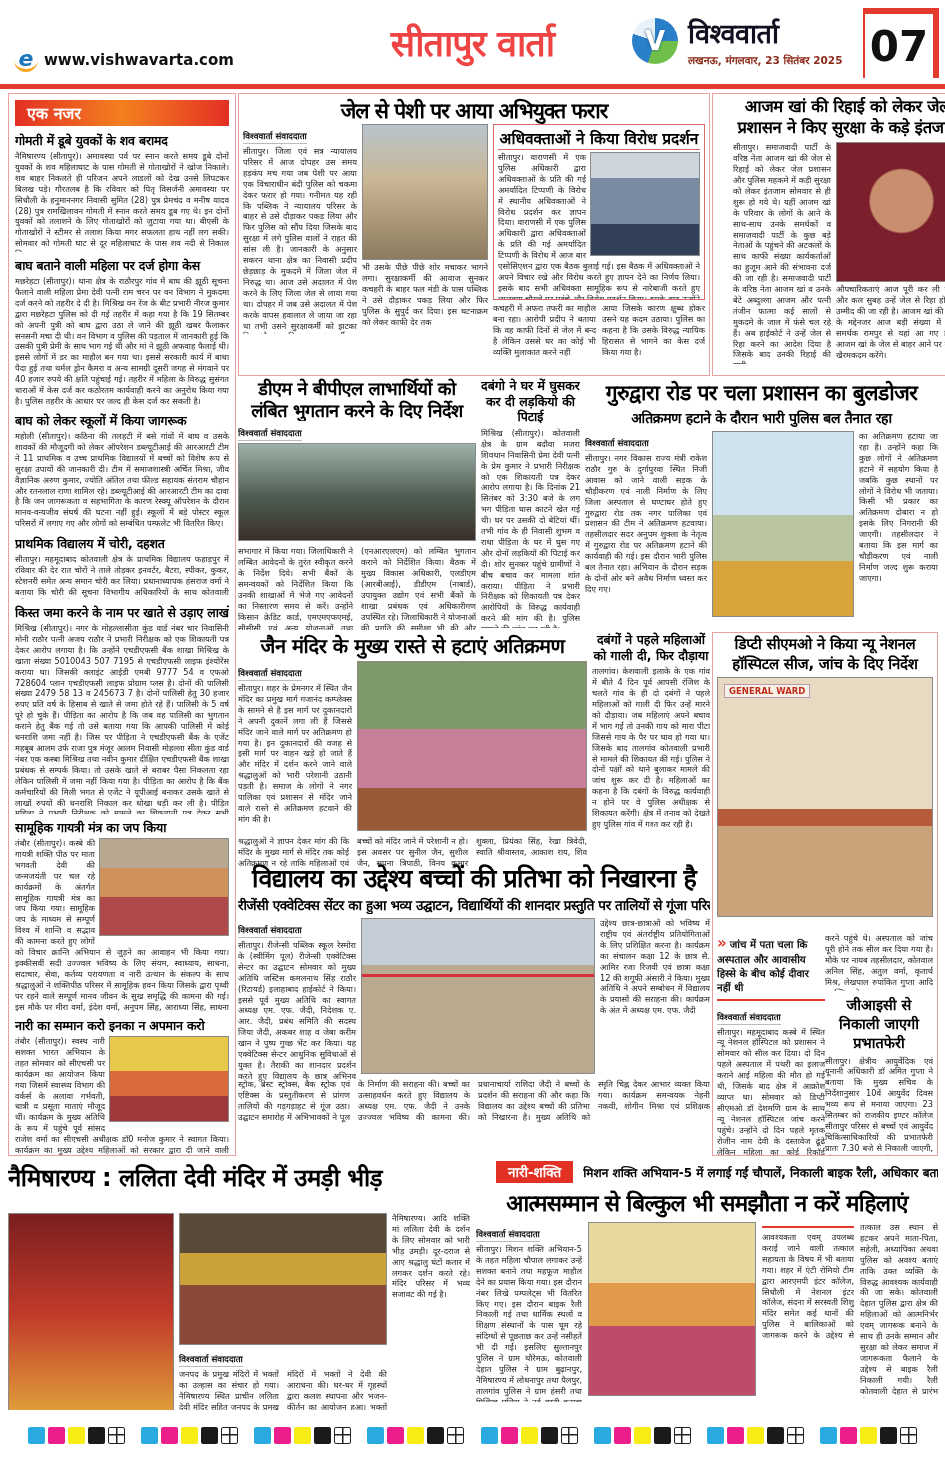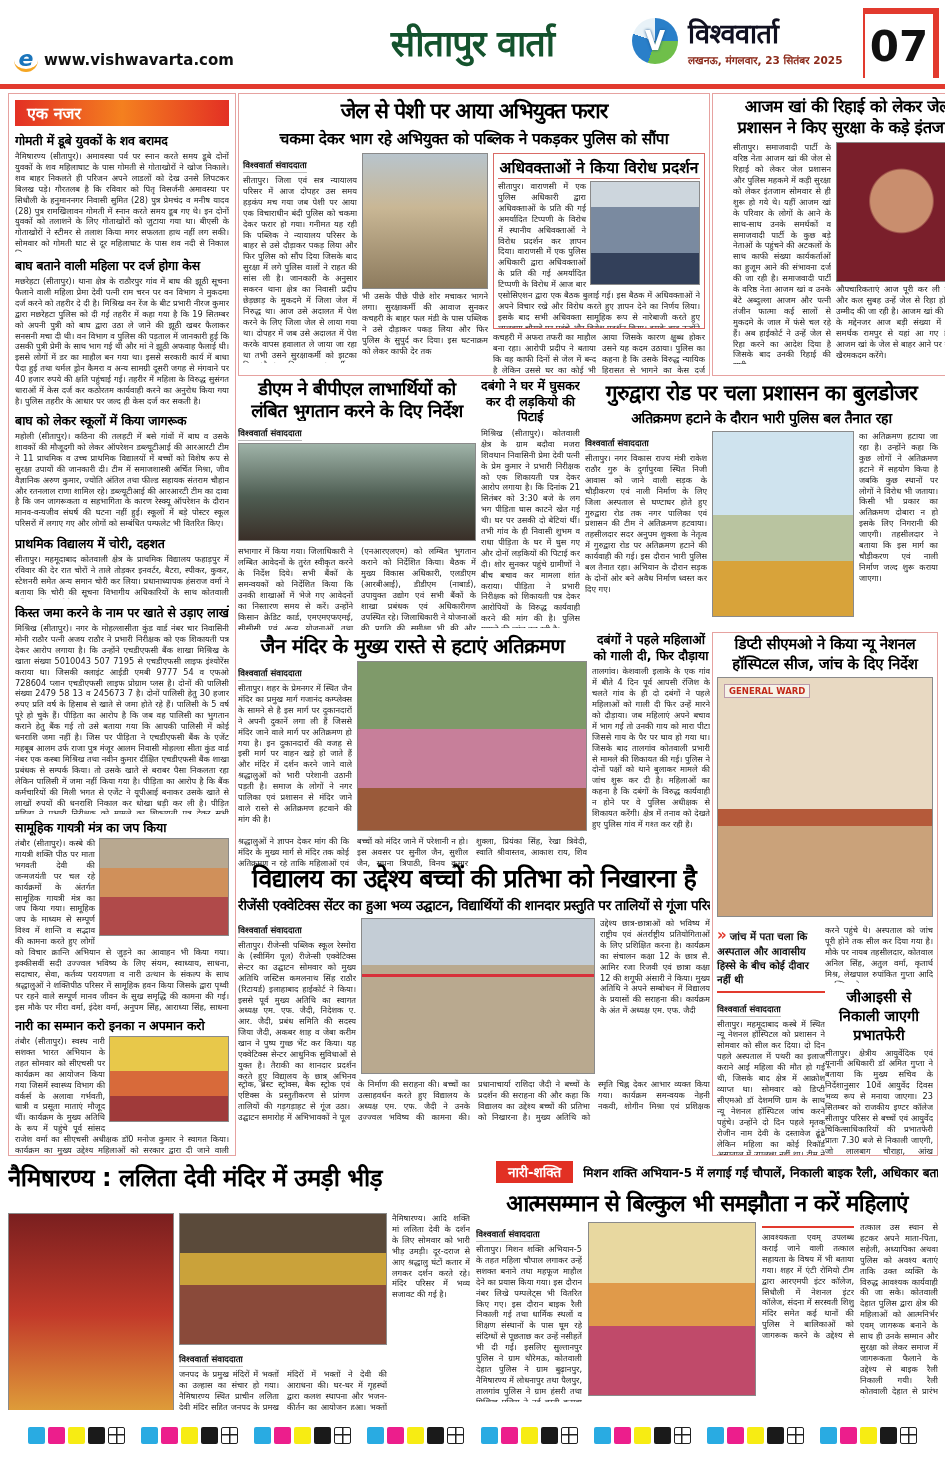--- a/index.html
+++ b/index.html
@@ -5,21 +5,21 @@
   * { margin:0; padding:0; box-sizing:border-box; }
   html,body { background:#e9e9e9; }
   body { font-family:"DejaVu Sans", sans-serif; }
   .page { position:relative; width:945px; height:1474px; background:#fff; margin:0 auto; overflow:hidden; }
 
   
   .masthead { position:absolute; left:0; top:0; width:945px; height:84px; }
   .web { position:absolute; left:14px; top:48px; display:flex; align-items:center; gap:6px; }
   .ie-icon { display:inline-block; width:24px; height:24px; border-radius:50%; color:#1b75bb; font-weight:bold; font-size:22px; line-height:22px; text-align:center; border-bottom:3px solid #f5a623; font-style:italic; }
   .web-url { font-size:15px; font-weight:bold; color:#111; }
-  .section-title { position:absolute; left:300px; top:18px; width:345px; text-align:center; font-size:36px; font-weight:bold; color:#14532d; letter-spacing:-1px; }
+  .section-title { position:absolute; left:300px; top:18px; width:345px; text-align:center; font-size:36px; font-weight:bold; color:#ef4444; letter-spacing:-1px; }
   .brand-wrap { position:absolute; left:632px; top:14px; display:flex; gap:10px; align-items:center; }
   .vv-logo { width:46px; height:46px; border-radius:50%; background:conic-gradient(#2a7fc9 0 25%, #6fbf4a 25% 55%, #2a7fc9 55% 80%, #e8f2f8 80%); color:#fff; font-weight:bold; font-size:26px; display:flex; align-items:center; justify-content:center; text-shadow:0 0 3px #14508a; }
   .brand-name { font-size:27px; font-weight:bold; color:#101020; letter-spacing:-0.5px; }
   .edition { font-size:10.5px; font-weight:bold; color:#8c2a1a; margin-top:2px; }
   .pagenum-box { position:absolute; right:6px; top:8px; width:76px; height:70px; border-top:6px solid #e23a2e; border-right:6px solid #e23a2e; border-left:2px solid #e23a2e; display:flex; align-items:center; justify-content:center; font-size:42px; font-weight:bold; color:#111; }
   .mast-rule { position:absolute; left:0; top:84px; width:945px; height:5px; background:#e23a2e; }
 
   
   .abs { position:absolute; overflow:hidden; }
   .box-red { border:1px solid #e6a2a0; }
@@ -165,21 +165,20 @@
       <div class="og-hl">नारी का सम्मान करो इनका न अपमान करो</div>
       <div class="body">
         <span class="ph ph-nari2"></span>
         <span>तंबौर (सीतापुर)। स्वस्थ नारी सशक्त भारत अभियान के तहत सोमवार को सीएचसी पर कार्यक्रम का आयोजन किया गया जिसमें स्वास्थ्य विभाग की वर्कर्स के अलावा गर्भवती, धात्री व प्रसूता माताएं मौजूद थीं। कार्यक्रम के मुख्य अतिथि के रूप में पहुंचे पूर्व सांसद राजेश वर्मा का सीएचसी अधीक्षक डॉ0 मनोज कुमार ने स्वागत किया। कार्यक्रम का मुख्य उद्देश्य महिलाओं को सरकार द्वारा दी जाने वाली स्वास्थ्य योजनाओं की जानकारी देना था। सीएचसी अधीक्षक डॉ0 मनोज कुमार ने बताया कि आज के कार्यक्रम में प्रसूता सात माताओं के नवजात बच्चों को नए कपड़े, डायरिया से पीड़ित दस रोगियों को पोषण पोटली तथा दस आयुष्मान लाभार्थियों को कार्ड वितरित किए गए। इस मौके पर डॉ0 पूजा सिंह, डॉ0 पी के सिंह, डॉ0 राकेश श्रीवास्तव, डॉ0 अरशद, डॉ0 दिनेश त्रिपाठी, डॉ0 रविंदर, जयकुमार वर्मा, राजकिशोर कनौजिया सहित सभी स्वास्थ्य कर्मचारी मौजूद थे।</span>
       </div>
     </div>
   </div>
 
   <div class="abs lead box-red">
     <div class="lead-hl">जेल से पेशी पर आया अभियुक्त फरार</div>
-    <div class="lead-sub">चकमा देकर भाग रहे अभियुक्त को पब्लिक ने पकड़कर पुलिस को सौंपा</div>
     <div class="lead-row">
       <div style="width:114px; flex:none;">
         <div class="byline">विश्ववार्ता संवाददाता</div>
         <div class="body" style="height:188px">सीतापुर। जिला एवं सत्र न्यायालय परिसर में आज दोपहर उस समय हड़कंप मच गया जब पेशी पर आया एक विचाराधीन बंदी पुलिस को चकमा देकर फरार हो गया। गनीमत यह रही कि पब्लिक ने न्यायालय परिसर के बाहर से उसे दौड़ाकर पकड़ लिया और फिर पुलिस को सौंप दिया जिसके बाद सुरक्षा में लगे पुलिस वालों ने राहत की सांस ली है। जानकारी के अनुसार सकरन थाना क्षेत्र का निवासी प्रदीप छेड़छाड़ के मुकदमे में जिला जेल में निरुद्ध था। आज उसे अदालत में पेश करने के लिए जिला जेल से लाया गया था। दोपहर में जब उसे अदालत में पेश करके वापस हवालात ले जाया जा रहा था तभी उसने सुरक्षाकर्मी को झटका दिया और भाग निकला। सुरक्षाकर्मी</div>
       </div>
       <div style="width:126px; flex:none;">
         <div class="ph ph-street" style="width:126px;height:136px"></div>
         <div class="body" style="height:66px;margin-top:2px">भी उसके पीछे पीछे शोर मचाकर भागने लगा। सुरक्षाकर्मी की आवाज सुनकर कचहरी के बाहर फल मंडी के पास पब्लिक ने उसे दौड़ाकर पकड़ लिया और फिर पुलिस के सुपुर्द कर दिया। इस घटनाक्रम को लेकर काफी देर तक</div>
       </div>
       <div style="flex:1; min-width:0;">
@@ -251,21 +250,21 @@
   <div class="abs dwomen">
     <div class="small-hl">दबंगों ने पहले महिलाओं को गाली दी, फिर दौड़ाया</div>
     <div class="body" style="height:210px">तालगांव। केशवाली इलाके के एक गांव में बीते 4 दिन पूर्व आपसी रंजिश के चलते गांव के ही दो दबंगों ने पहले महिलाओं को गाली दी फिर उन्हें मारने को दौड़ाया। जब महिलाएं अपने बचाव में भाग गईं तो उनकी गाय को मारा पीटा जिससे गाय के पैर पर घाव हो गया था। जिसके बाद तालगांव कोतवाली प्रभारी से मामले की शिकायत की गई। पुलिस ने दोनों पक्षों को थाने बुलाकर मामले की जांच शुरू कर दी है। महिलाओं का कहना है कि दबंगों के विरुद्ध कार्यवाही न होने पर वे पुलिस अधीक्षक से शिकायत करेंगी। क्षेत्र में तनाव को देखते हुए पुलिस गांव में गश्त कर रही है।</div>
   </div>
 
   <div class="abs hosp box-red">
     <div class="hosp-hl">डिप्टी सीएमओ ने किया न्यू नेशनल हॉस्पिटल सीज, जांच के दिए निर्देश</div>
     <div class="ph ph-hosp" style="width:100%; height:240px;">
       <span class="ward-sign">GENERAL WARD</span>
     </div>
-    <div style="display:flex; margin-top:8px;">
+    <div style="display:flex; margin-top:16px;">
       <div style="width:50%;">
         <div class="pull">
           <span class="arr">»</span><span>जांच में पता चला कि अस्पताल और आवासीय हिस्से के बीच कोई दीवार नहीं थी</span>
         </div>
         <div class="rule-red"></div>
         <div class="byline">विश्ववार्ता संवाददाता</div>
         <div class="body" style="height:178px">सीतापुर। महमूदाबाद कस्बे में स्थित न्यू नेशनल हॉस्पिटल को प्रशासन ने सोमवार को सील कर दिया। दो दिन पहले अस्पताल में पथरी का इलाज कराने आई महिला की मौत हो गई थी, जिसके बाद क्षेत्र में आक्रोश व्याप्त था। सोमवार को डिप्टी सीएमओ डॉ देशमणि ग्राम के साथ न्यू नेशनल हॉस्पिटल जांच करने पहुंचे। उन्होंने दो दिन पहले मृतक रोजीन नाम देवी के दस्तावेज ढूंढे लेकिन महिला का कोई रिकॉर्ड अस्पताल में उपलब्ध नहीं था। टीम ने अस्पताल में लगे सीसीटीवी डीवीआर को कब्जे में ले लिया। जांच के दौरान पता चला कि अस्पताल और आवासीय हिस्से के बीच कोई दीवार नहीं थी। टीम ने प्लाई बोर्ड लगाकर अस्थाई दीवार खड़ी कर दी। डिप्टी सीएमओ ने बताया कि मरीज के मौत के बाद सीएमओ के निर्देश पर जांच</div>
       </div>
       <div style="width:50%;">
         <div class="body" style="height:58px">करने पहुंचे थे। अस्पताल को जांच पूरी होने तक सील कर दिया गया है। मौके पर नायब तहसीलदार, कोतवाल अनिल सिंह, अतुल वर्मा, कृतार्थ मिश्र, लेखपाल रुपांकित गुप्ता आदि उपस्थित रहे।</div>

